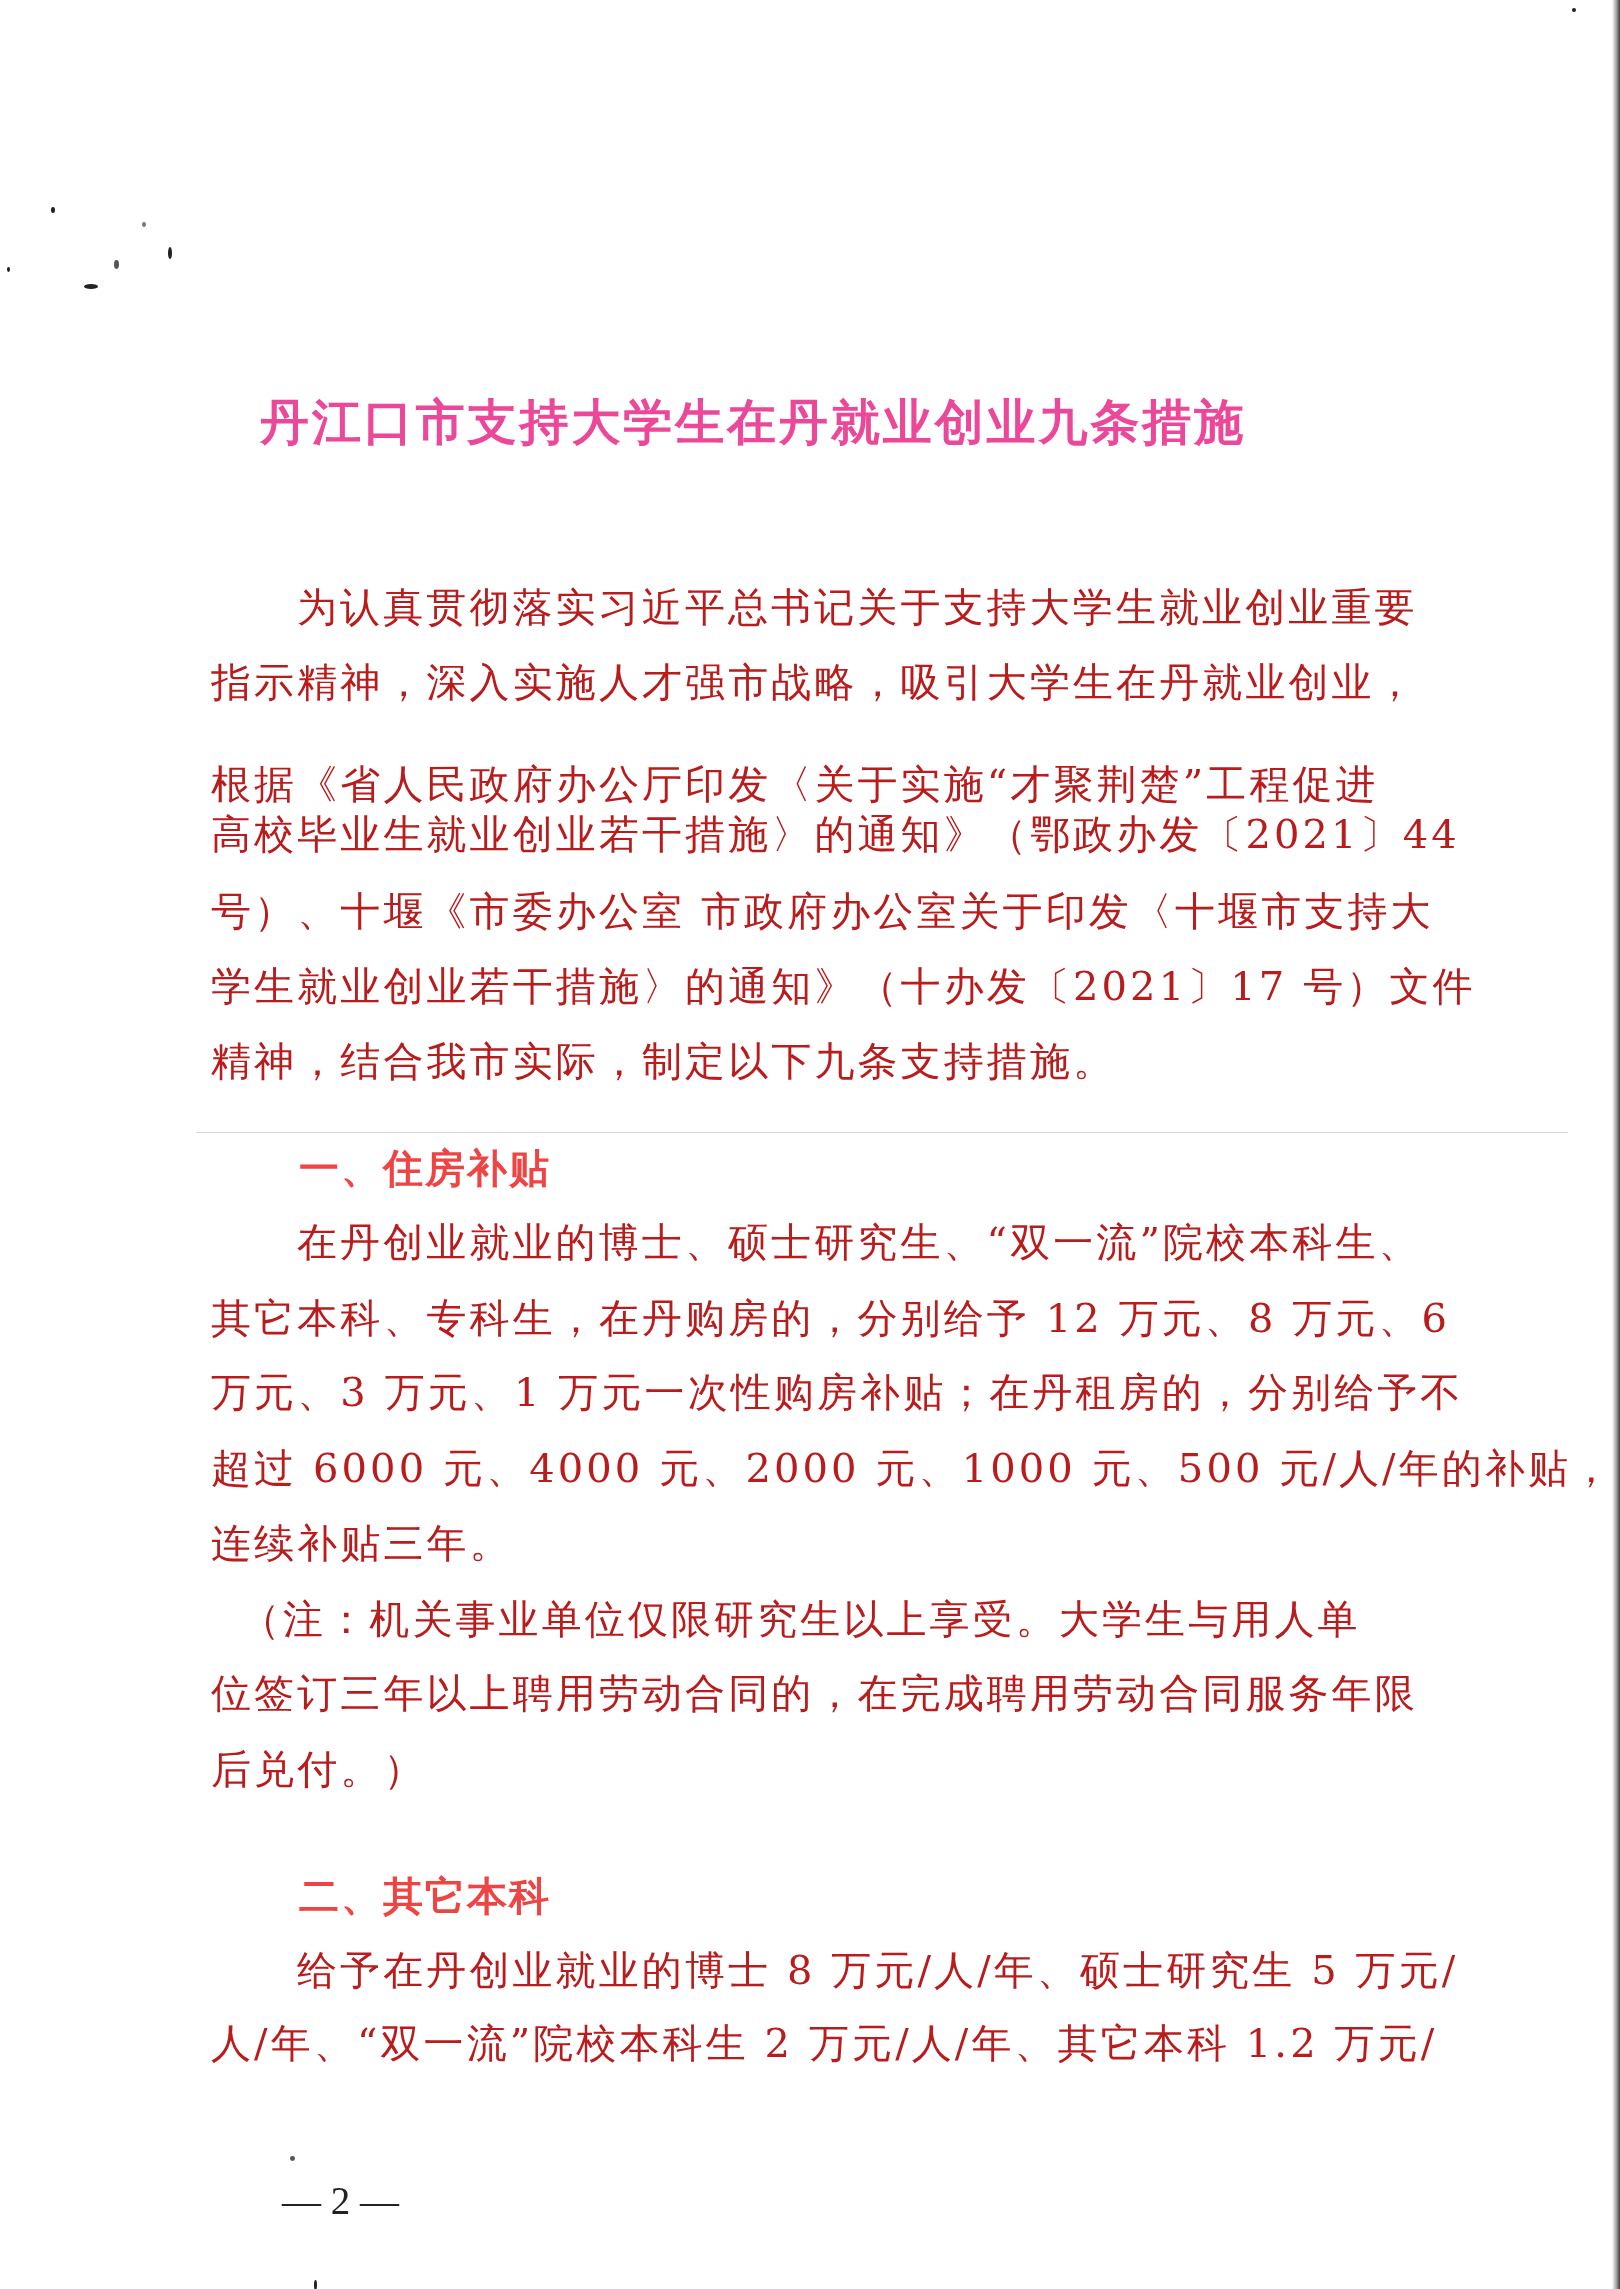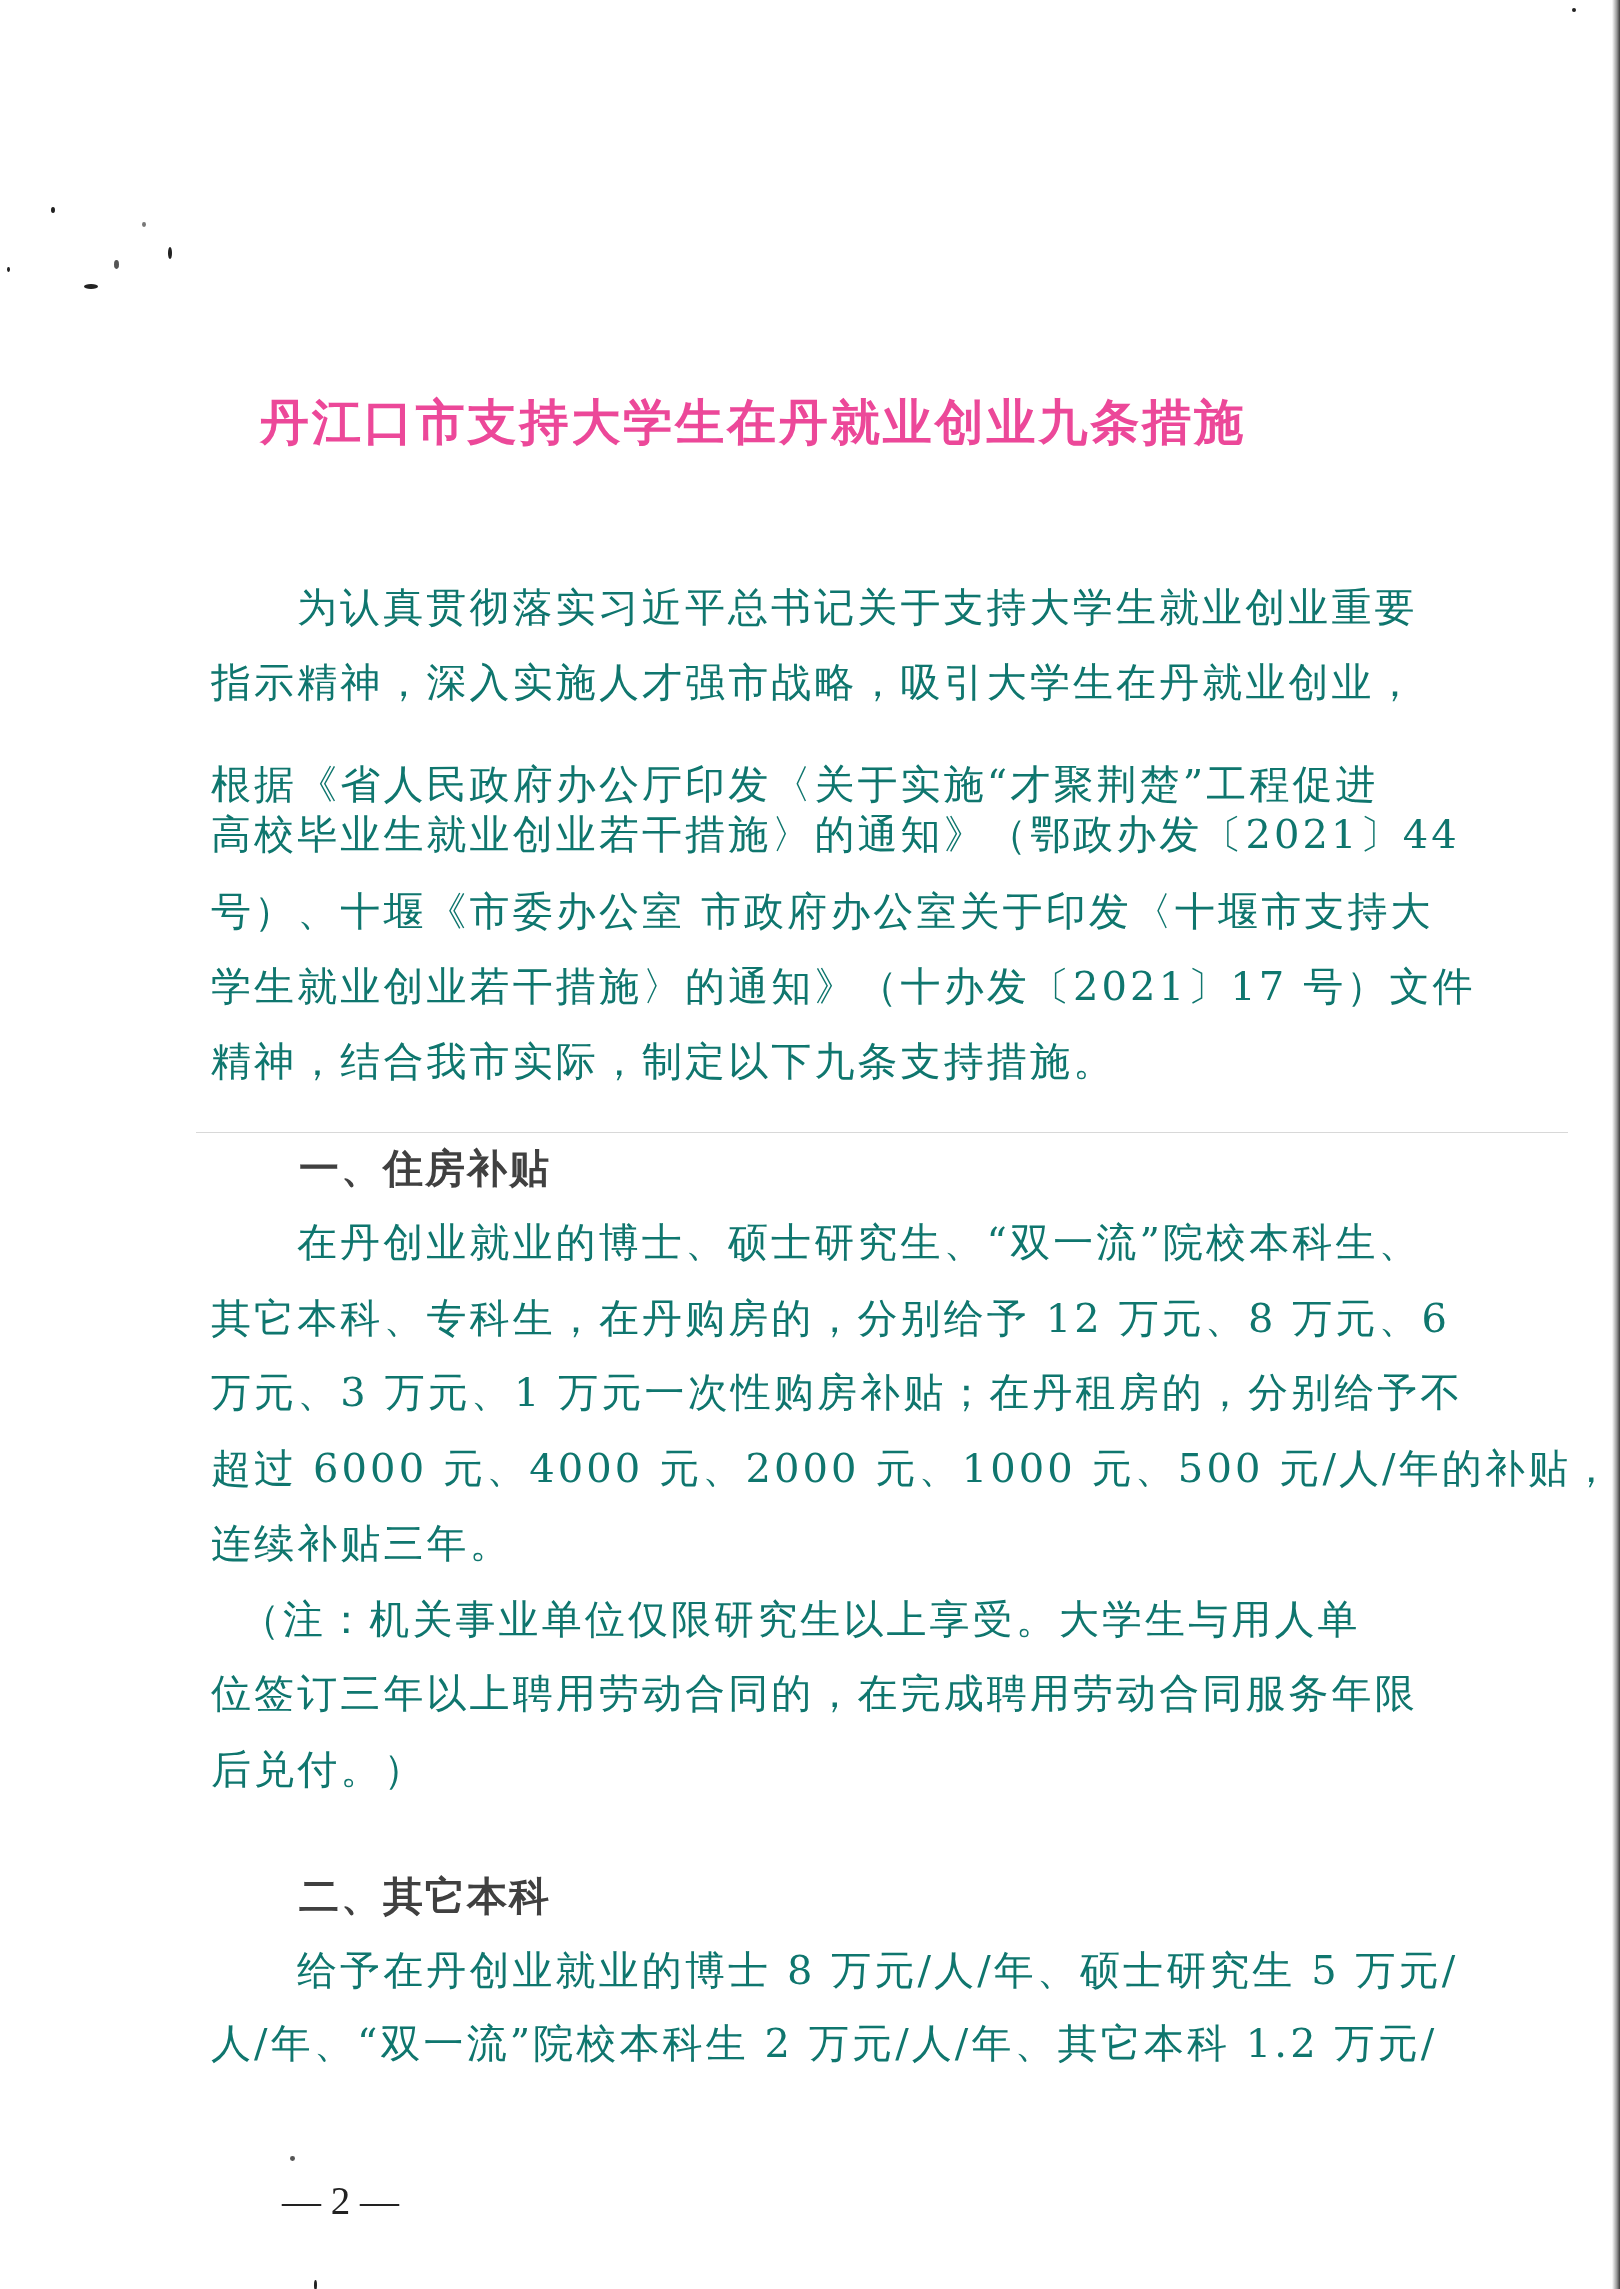--- a/index.html
+++ b/index.html
@@ -16,28 +16,28 @@
   .speck { position: absolute; background: #222; border-radius: 50%; }
   .title {
     position: absolute; left: 260px; top: 390px; width: 1108px;
     font-family: "DejaVu Serif", "Liberation Serif", serif;
     font-weight: bold; font-size: 49px; letter-spacing: 2.9px;
     white-space: nowrap; color: #ec4899;
   }
   .line {
     position: absolute; left: 211px; width: 1235px;
     font-size: 40px; letter-spacing: 3.1px; white-space: nowrap;
-    line-height: 49px; color: #0f766e;
+    line-height: 49px; color: #b91c1c;
   }
   .indent { left: 297px; }
   .heading {
     position: absolute; left: 299px;
     font-family: "DejaVu Sans", "Liberation Sans", sans-serif;
     font-weight: bold; font-size: 40px; letter-spacing: 2px;
-    line-height: 49px; color: #404040; white-space: nowrap;
+    line-height: 49px; color: #ef4444; white-space: nowrap;
   }
   .scanline {
     position: absolute; left: 196px; width: 1372px; height: 1px;
     background: #d8d8d8;
   }
   .page-number {
     position: absolute; left: 282px; top: 2178px;
     font-family: "Liberation Serif", "DejaVu Serif", serif;
     font-size: 39px; color: #222; white-space: nowrap;
   }

